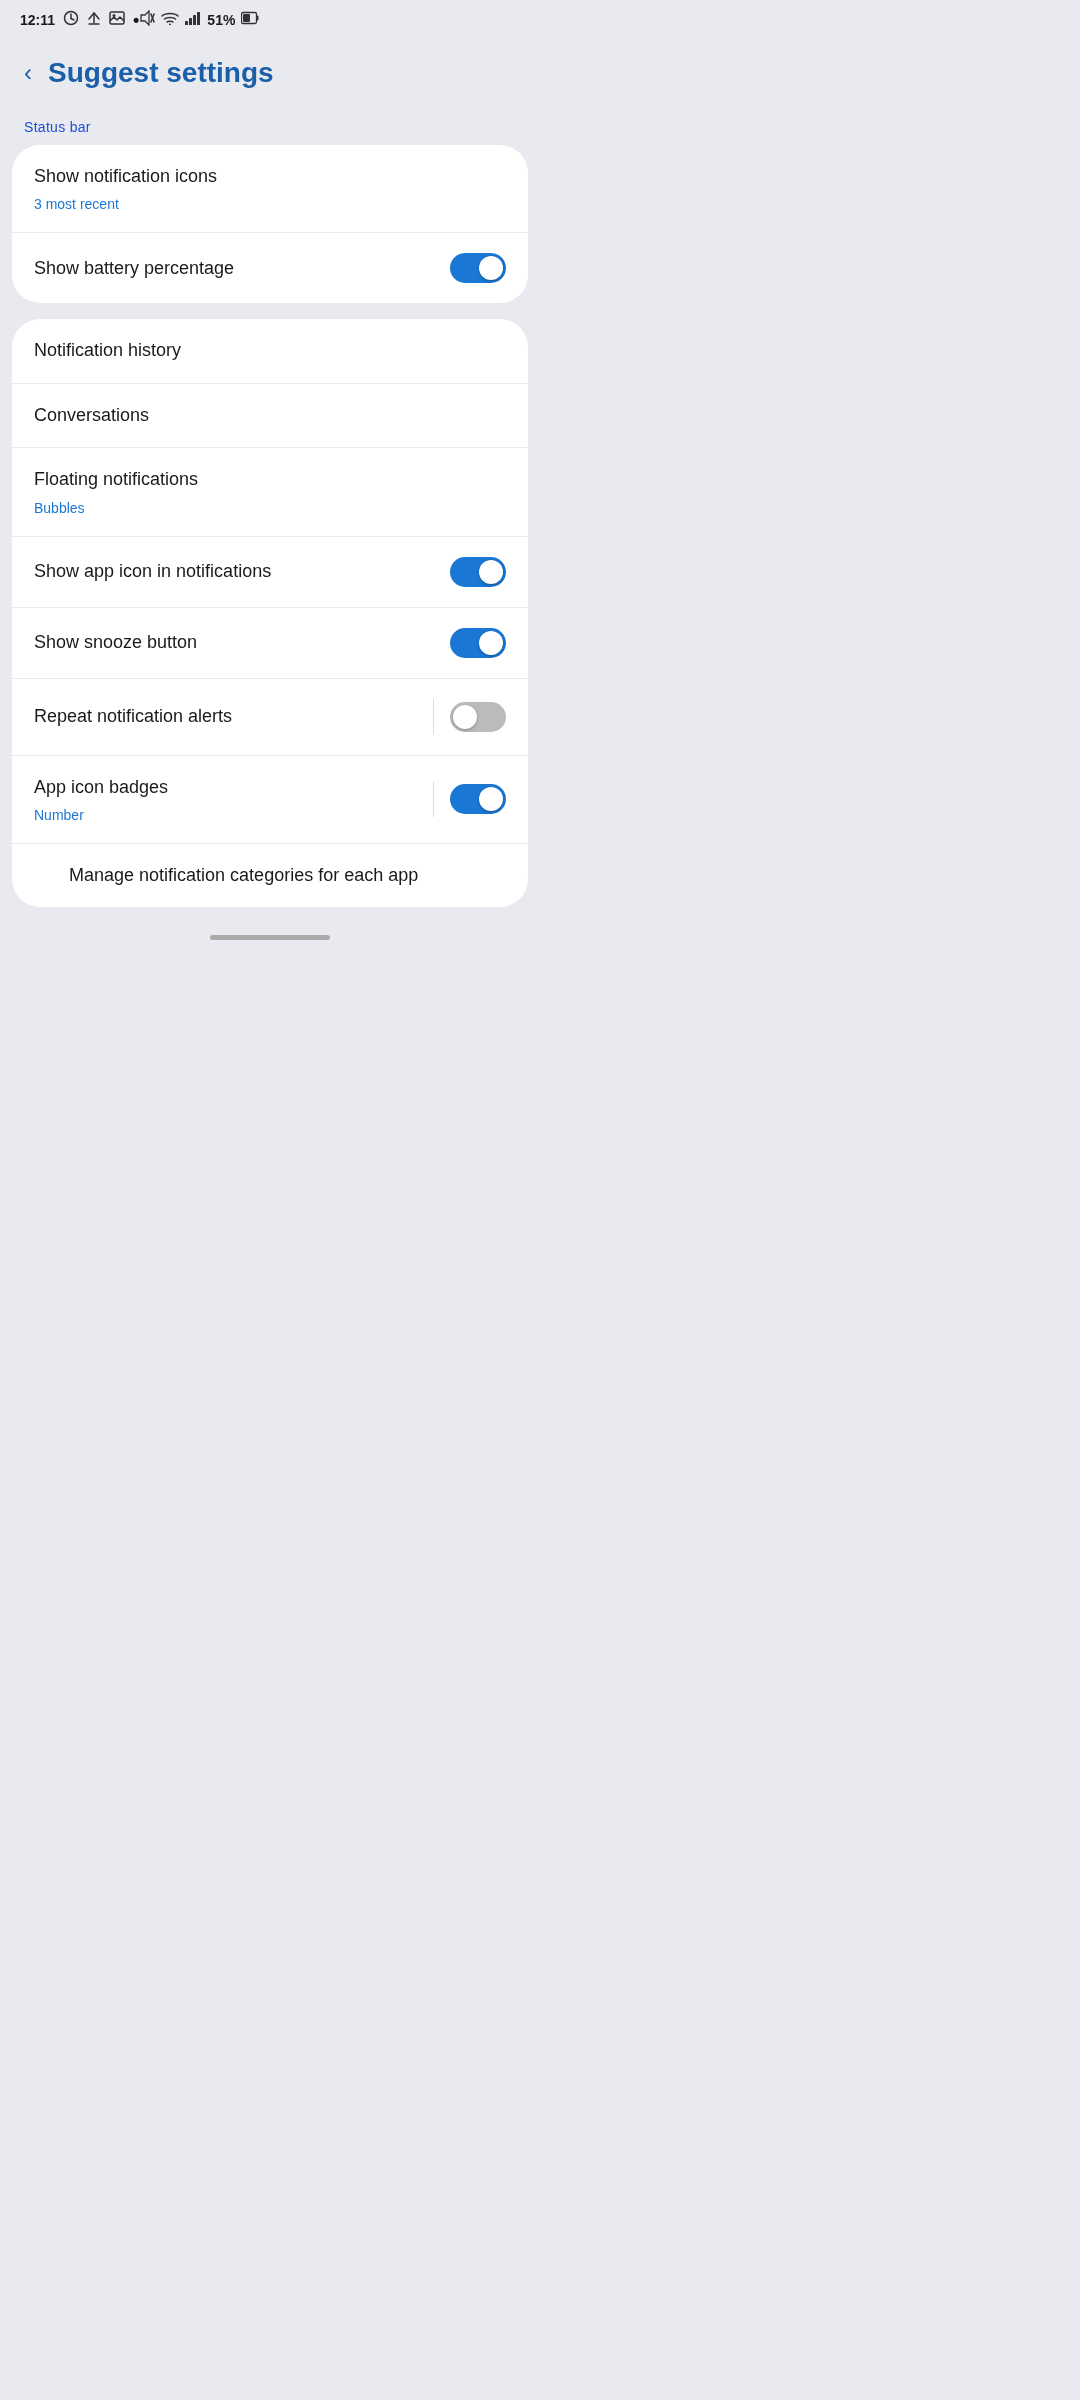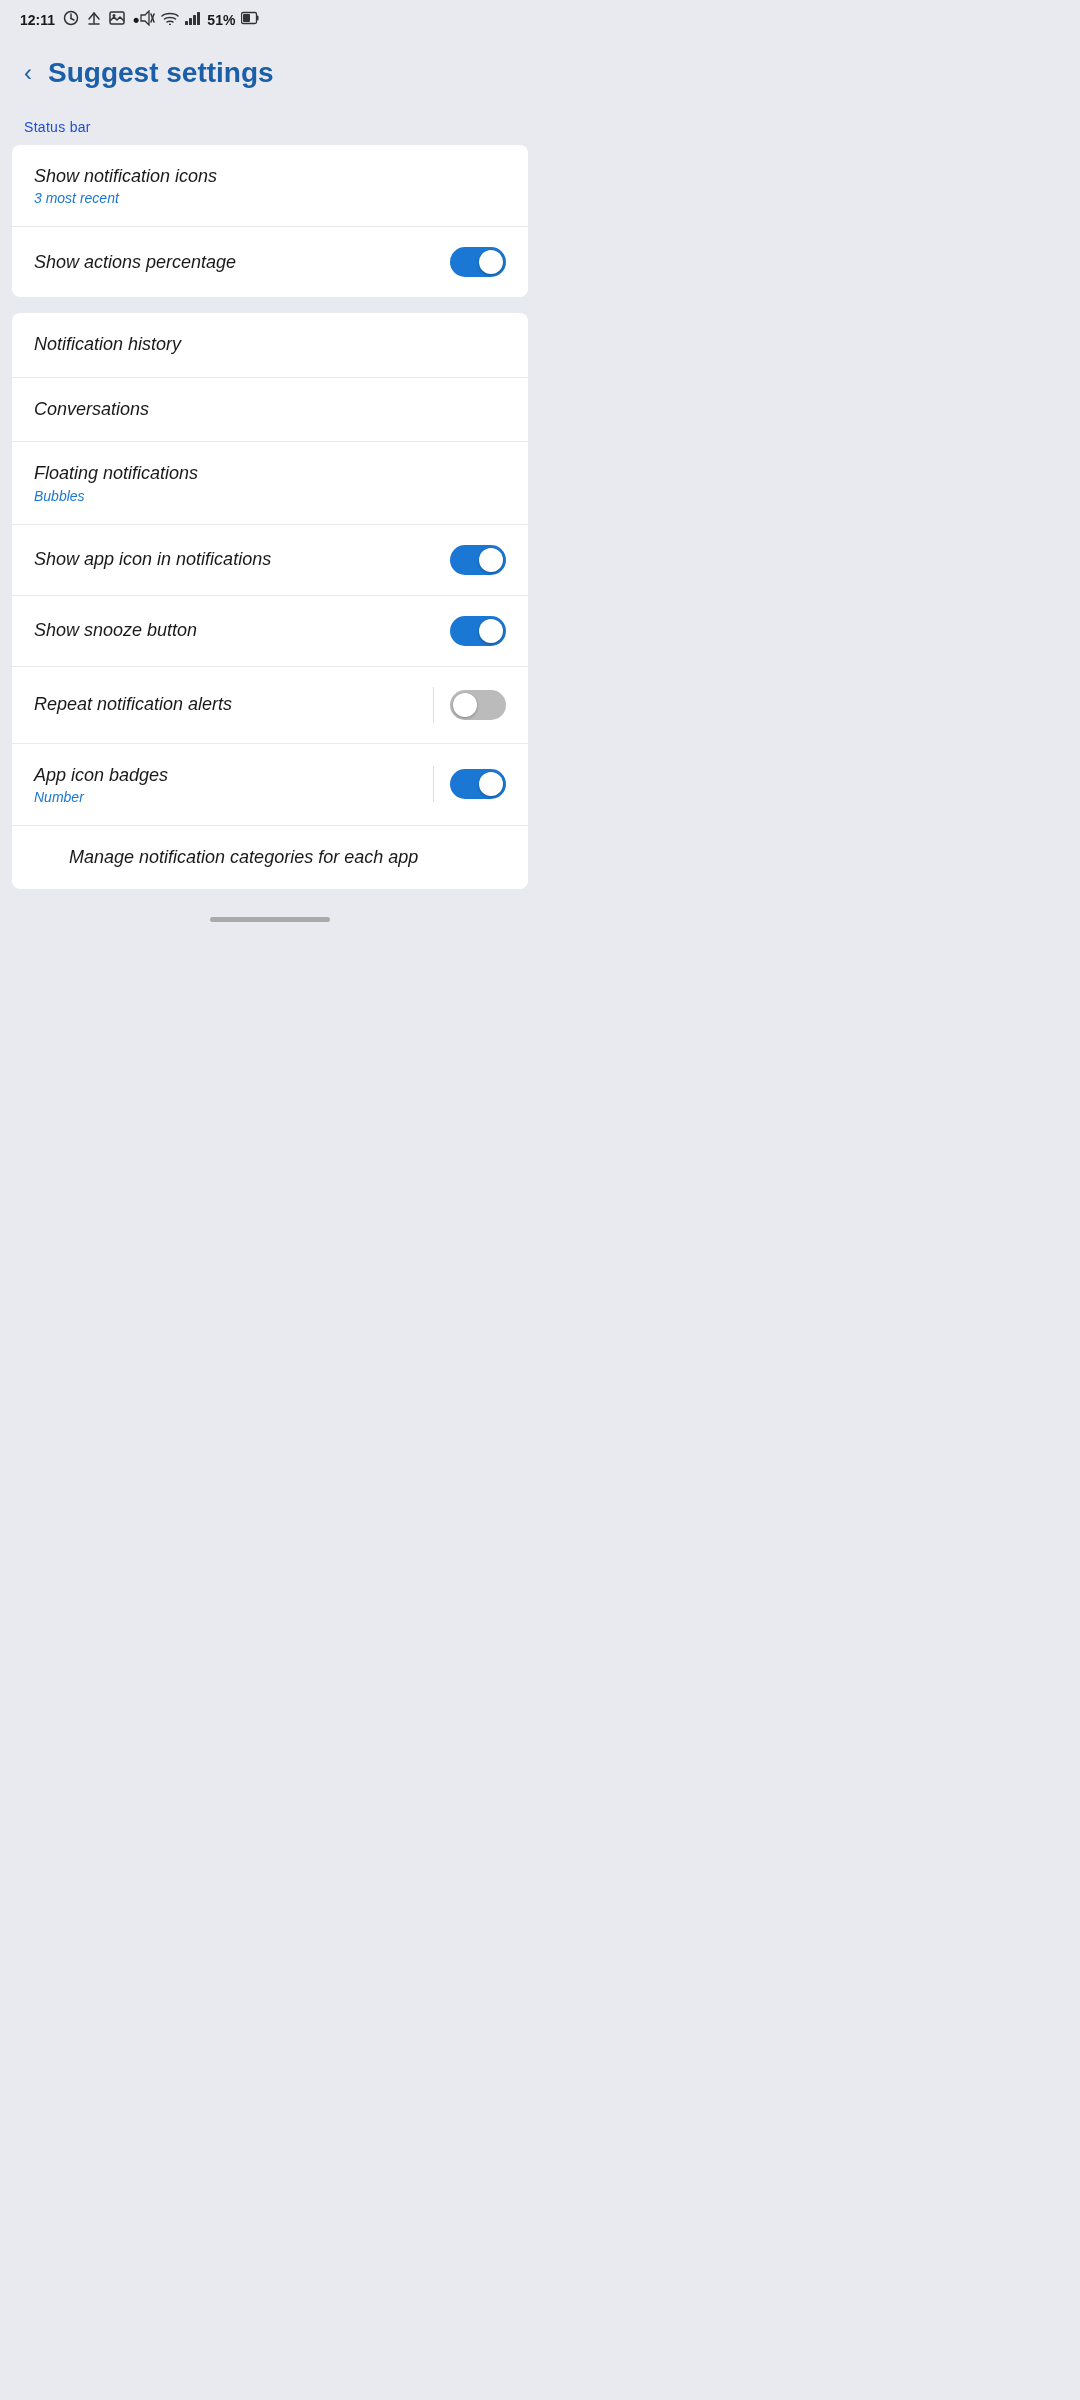--- a/index.html
+++ b/index.html
@@ -62,24 +62,23 @@
     .section-label {
       font-size: 14px;
       color: #1d4ed8;
       padding: 12px 24px 6px 24px;
       letter-spacing: 0.3px;
     }
 
     
     .card {
       background: #fff;
-      border-radius: 8px;
+      border-radius: 28px;
       margin: 4px 12px 16px 12px;
       overflow: hidden;
-      font-style: italic;
     }
 
     
     .setting-item {
       display: flex;
       align-items: center;
       justify-content: space-between;
       padding: 20px 22px;
       border-bottom: 1px solid #e8eaf0;
       cursor: pointer;
@@ -92,21 +91,21 @@
     }
     .setting-title {
       font-size: 18px;
       color: #1a1a1a;
       font-weight: 400;
       line-height: 1.3;
     }
     .setting-subtitle {
       font-size: 14px;
       color: #1a77d4;
-      margin-top: 2px;
+      margin-top: 8px;
     }
 
     
     .toggle {
       position: relative;
       width: 56px;
       height: 30px;
       flex-shrink: 0;
     }
     .toggle-track {
@@ -246,21 +245,21 @@
 
   <div class="setting-item">
     <div class="setting-text">
       <div class="setting-title">Show notification icons</div>
       <div class="setting-subtitle">3 most recent</div>
     </div>
   </div>
 
   <div class="setting-item">
     <div class="setting-text">
-      <div class="setting-title">Show actions percentage</div>
+      <div class="setting-title">Show battery percentage</div>
     </div>
     <div class="toggle">
       <div class="toggle-track on">
         <div class="toggle-thumb"></div>
       </div>
     </div>
   </div>
 </div>
 
 <div class="card">

